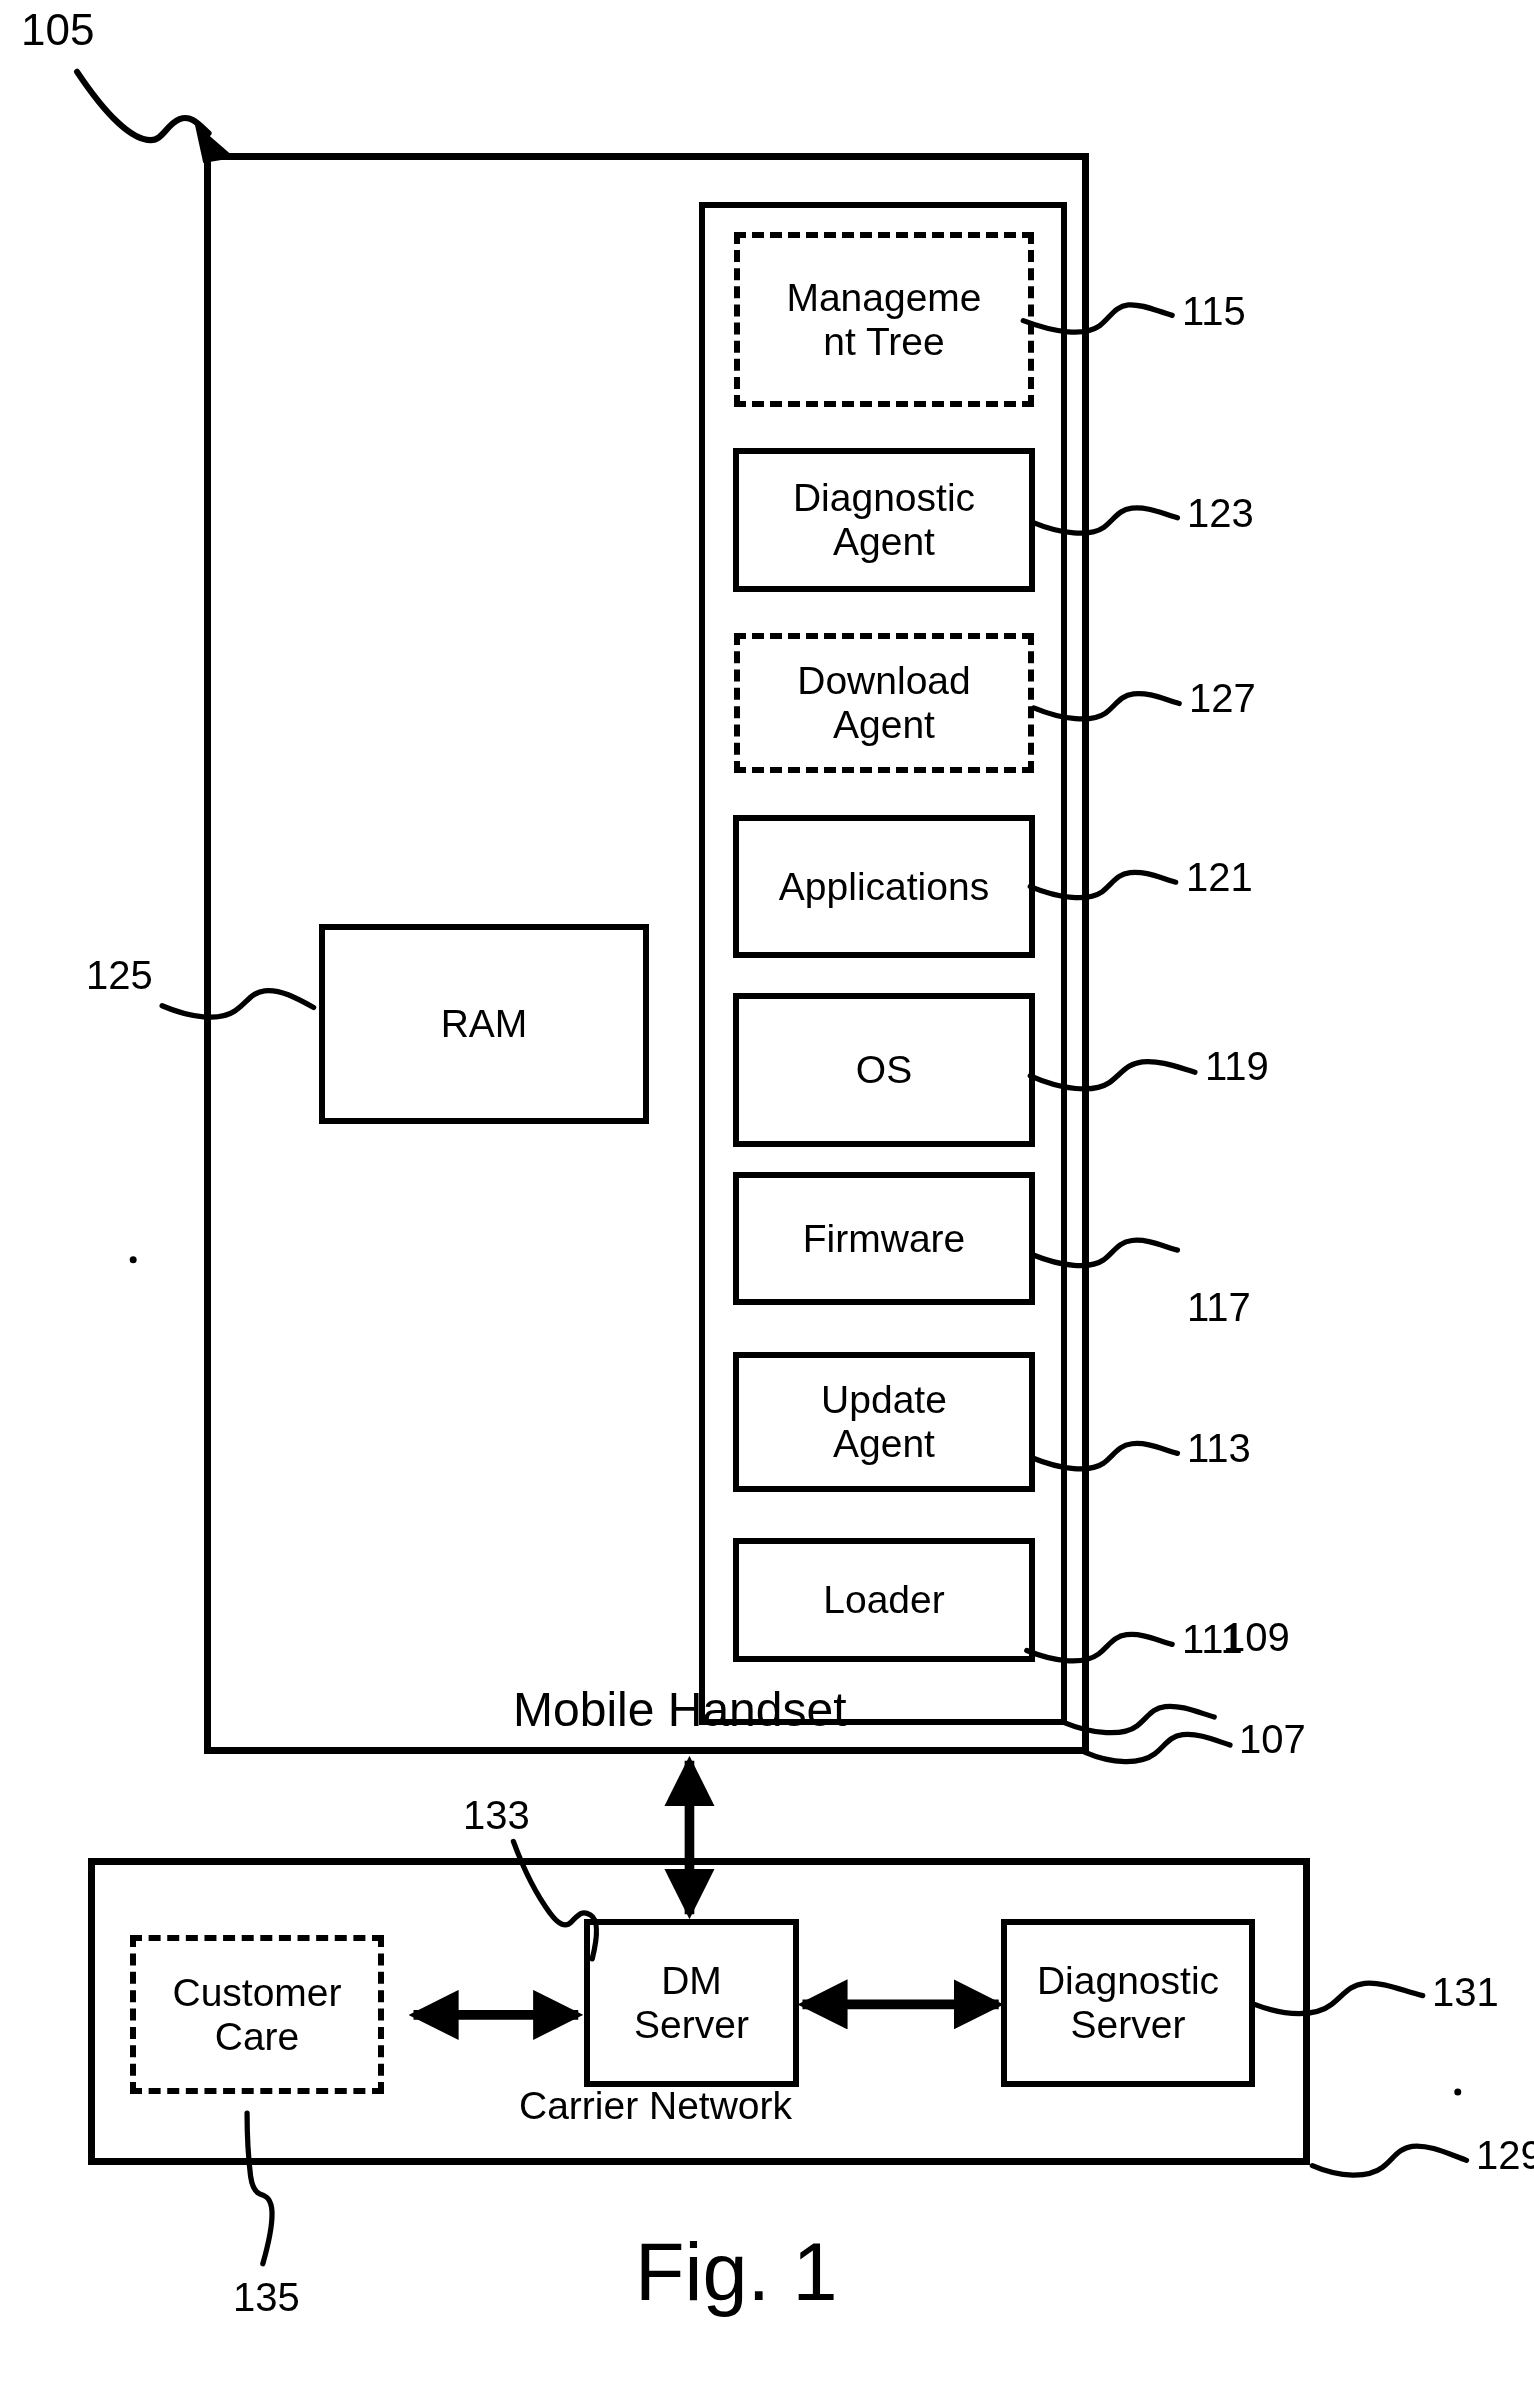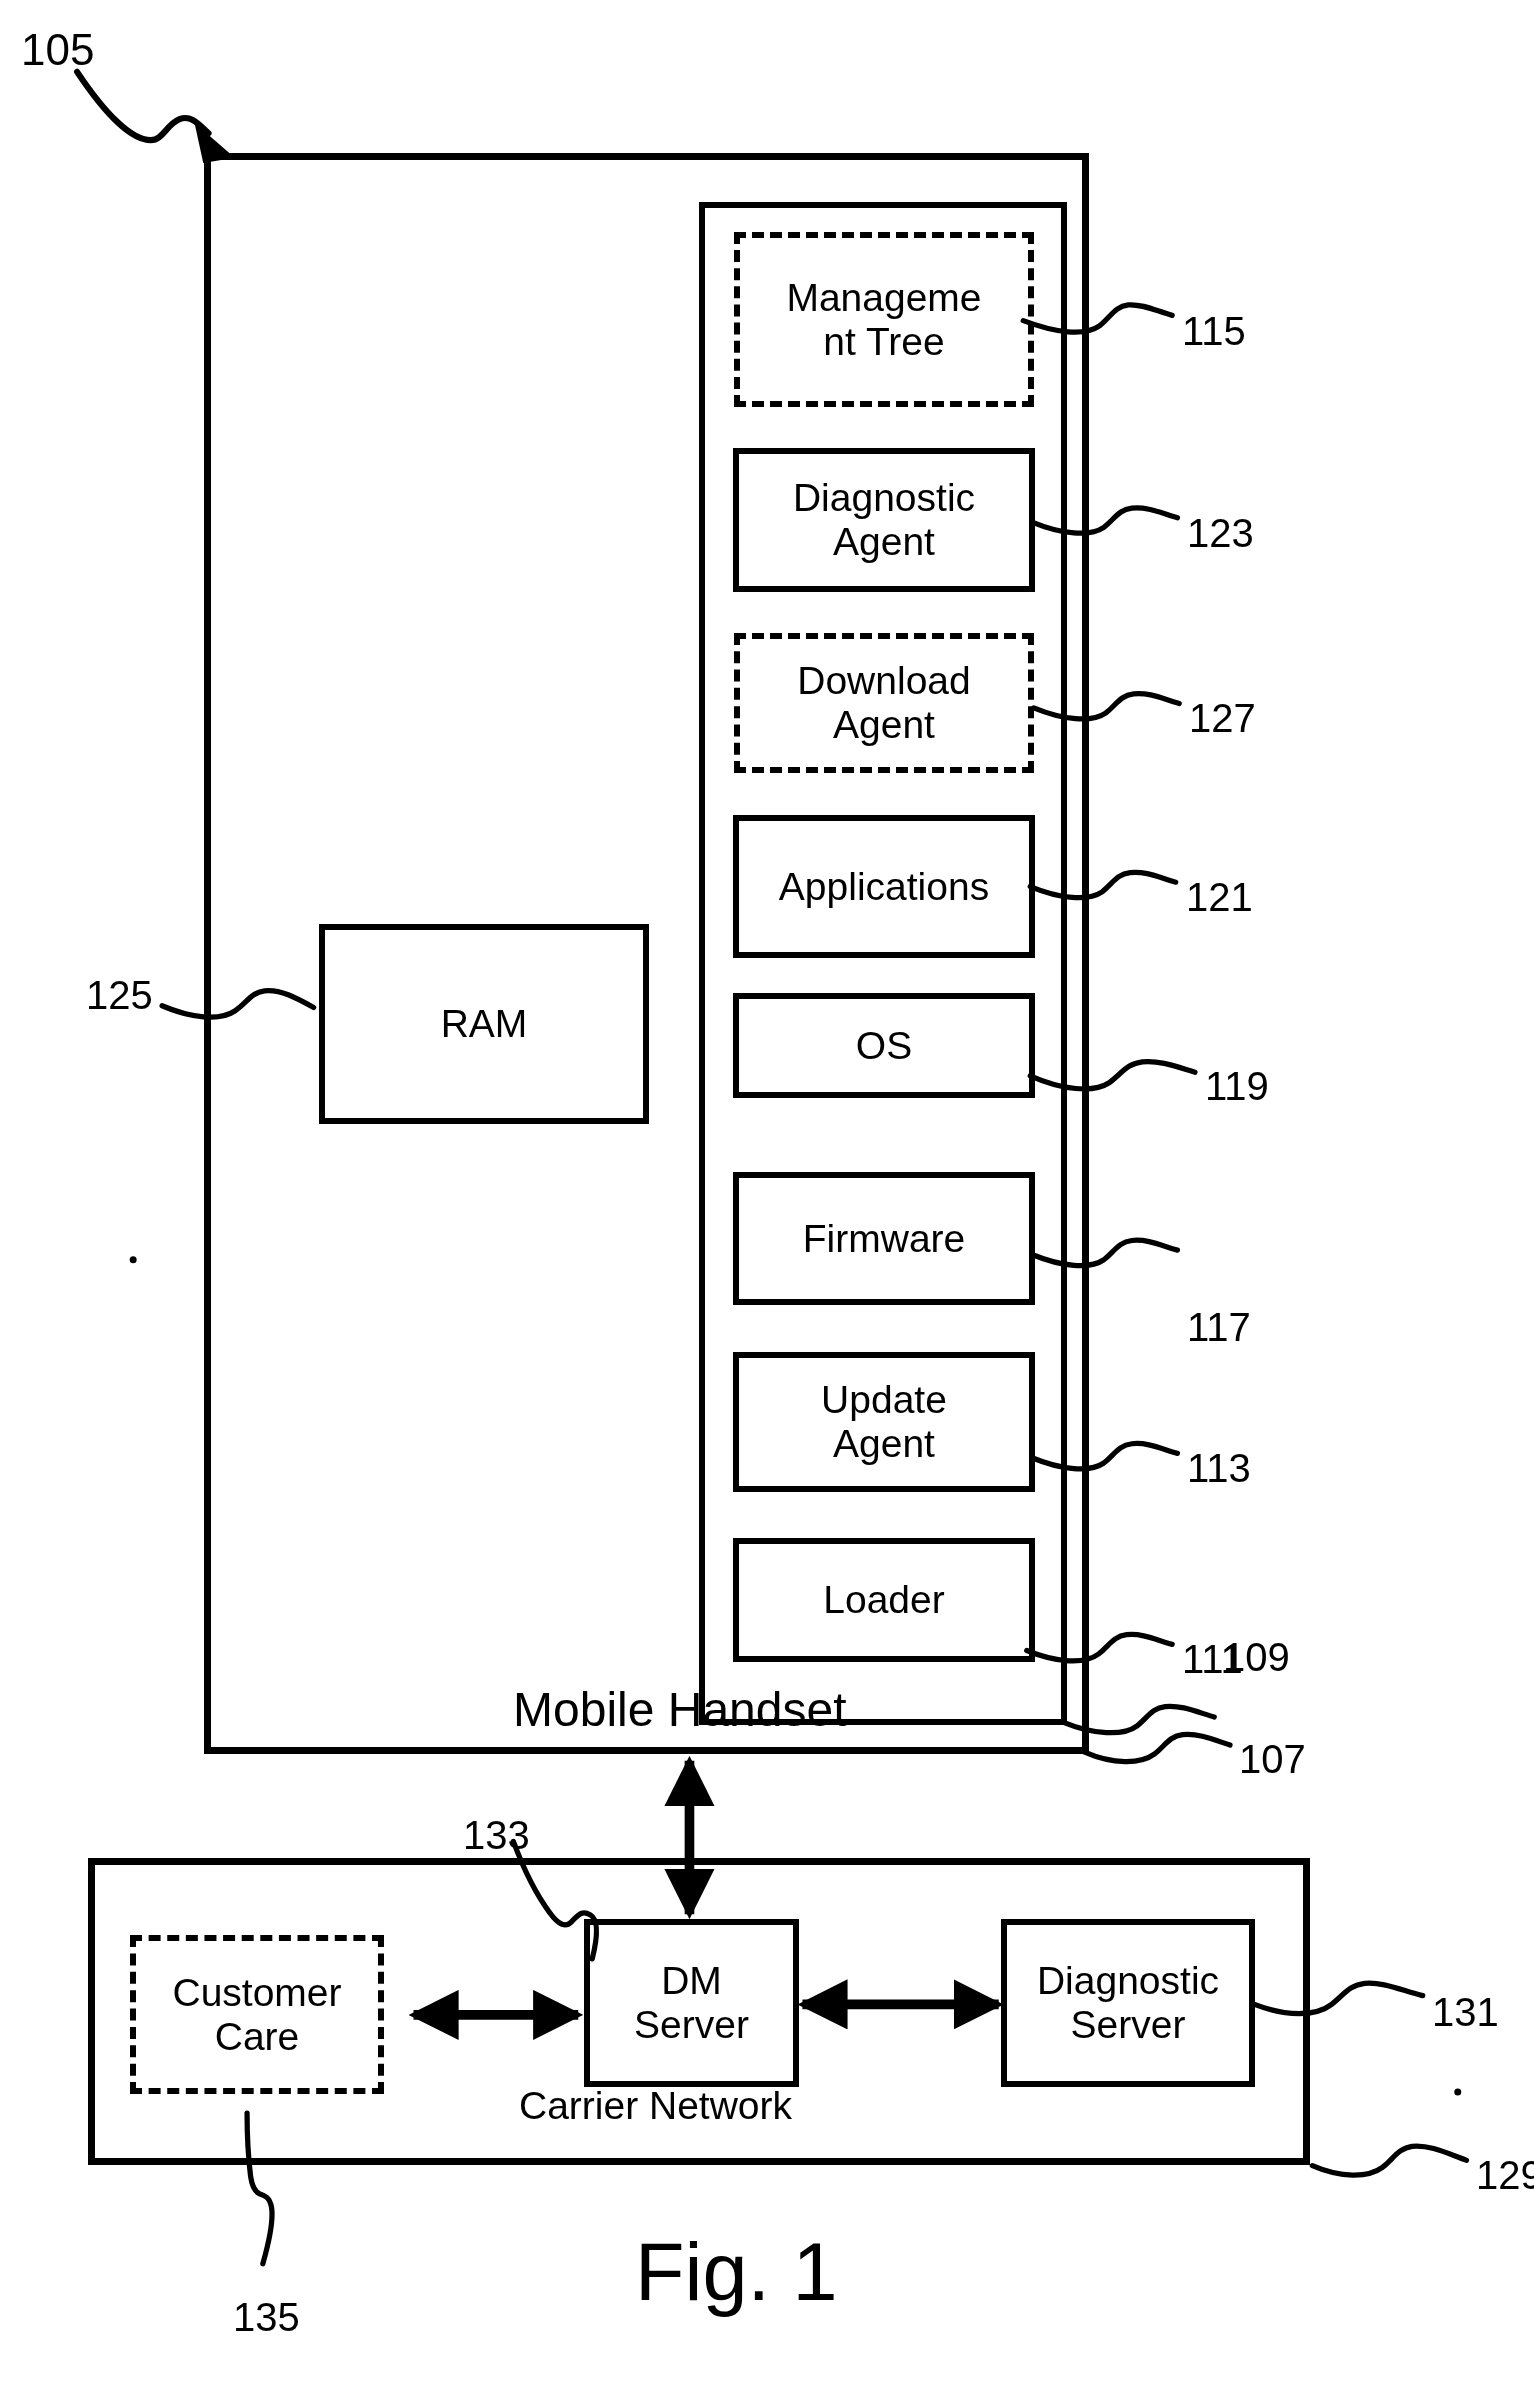--- a/index.html
+++ b/index.html
@@ -50,21 +50,20 @@
   .lbl {
     position: absolute;
     white-space: pre;
     font-size: 37px;
     letter-spacing: 0px;
   }
   .refnum {
     position: absolute;
     font-size: 40px;
     white-space: pre;
-    margin-top: 20px;
   }
   .boxtext {
     font-size: 39px;
     white-space: pre-line;
   }
   .figtitle {
     position: absolute;
     font-size: 81px;
     white-space: pre;
   }
@@ -184,21 +183,21 @@
 
   <div class="box dashed" style="left:734px; top:633px; width:300px; height:140px;">
     <span class="boxtext">Download
 Agent</span>
   </div>
 
   <div class="box solid" style="left:733px; top:815px; width:302px; height:143px;">
     <span class="boxtext">Applications</span>
   </div>
 
-  <div class="box solid" style="left:733px; top:993px; width:302px; height:105px;justify-content:center;">
+  <div class="box solid" style="left:733px; top:993px; width:302px; height:154px;justify-content:center;">
     <span class="boxtext">OS</span>
   </div>
 
   <div class="box solid" style="left:733px; top:1172px; width:302px; height:133px;">
     <span class="boxtext">Firmware</span>
   </div>
 
   <div class="box solid" style="left:733px; top:1352px; width:302px; height:140px;">
     <span class="boxtext">Update
 Agent</span>

